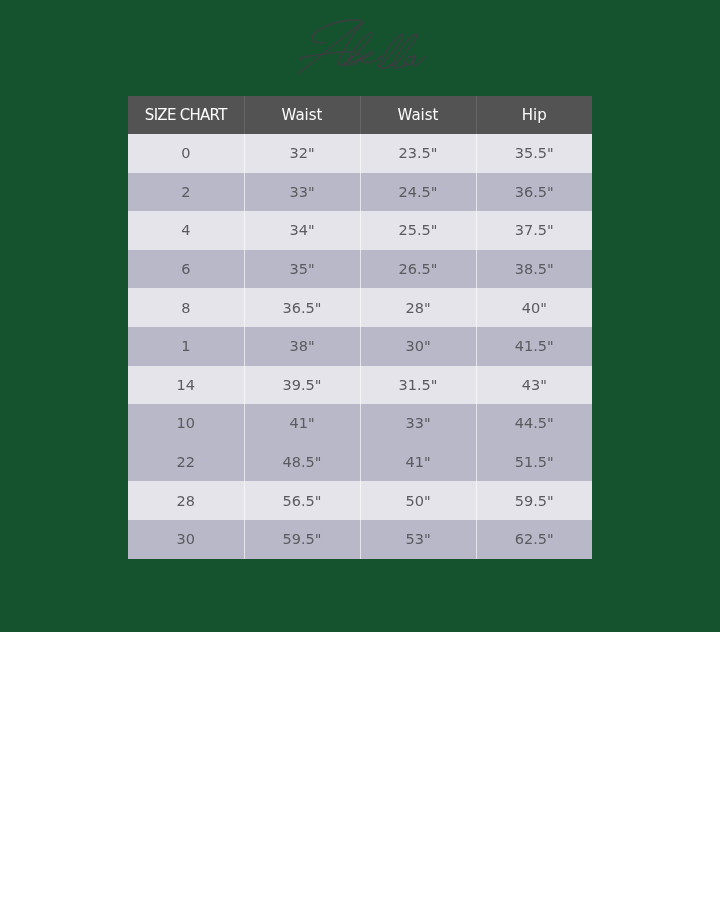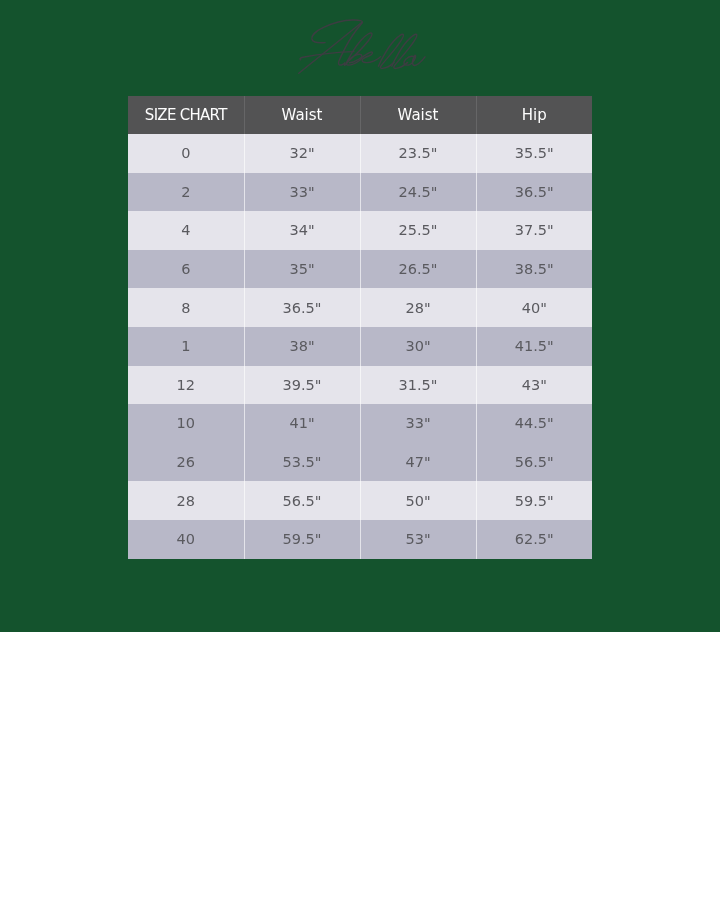--- a/index.html
+++ b/index.html
@@ -113,45 +113,45 @@
             <td>28"</td>
             <td>40"</td>
           </tr>
           <tr class="dark">
             <td>1</td>
             <td>38"</td>
             <td>30"</td>
             <td>41.5"</td>
           </tr>
           <tr class="light">
-            <td>12</td>
+            <td>14</td>
             <td>39.5"</td>
             <td>31.5"</td>
             <td>43"</td>
           </tr>
           <tr class="dark">
             <td>10</td>
             <td>41"</td>
             <td>33"</td>
             <td>44.5"</td>
           </tr>
           <tr class="dark">
-            <td>26</td>
-            <td>53.5"</td>
-            <td>47"</td>
-            <td>56.5"</td>
+            <td>22</td>
+            <td>48.5"</td>
+            <td>41"</td>
+            <td>51.5"</td>
           </tr>
           <tr class="light">
             <td>28</td>
             <td>56.5"</td>
             <td>50"</td>
             <td>59.5"</td>
           </tr>
           <tr class="dark">
-            <td>40</td>
+            <td>30</td>
             <td>59.5"</td>
             <td>53"</td>
             <td>62.5"</td>
           </tr>
         </tbody>
     </table>
   </div>
 
   <div class="footer-logo">
     <svg viewBox="0 0 720 56" role="img">

